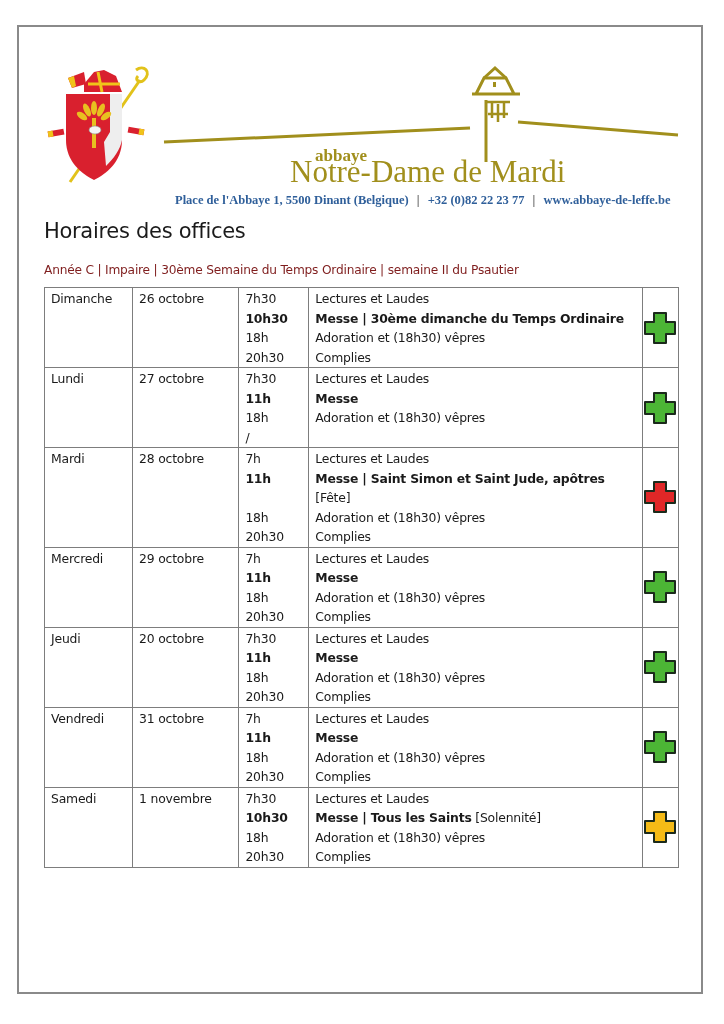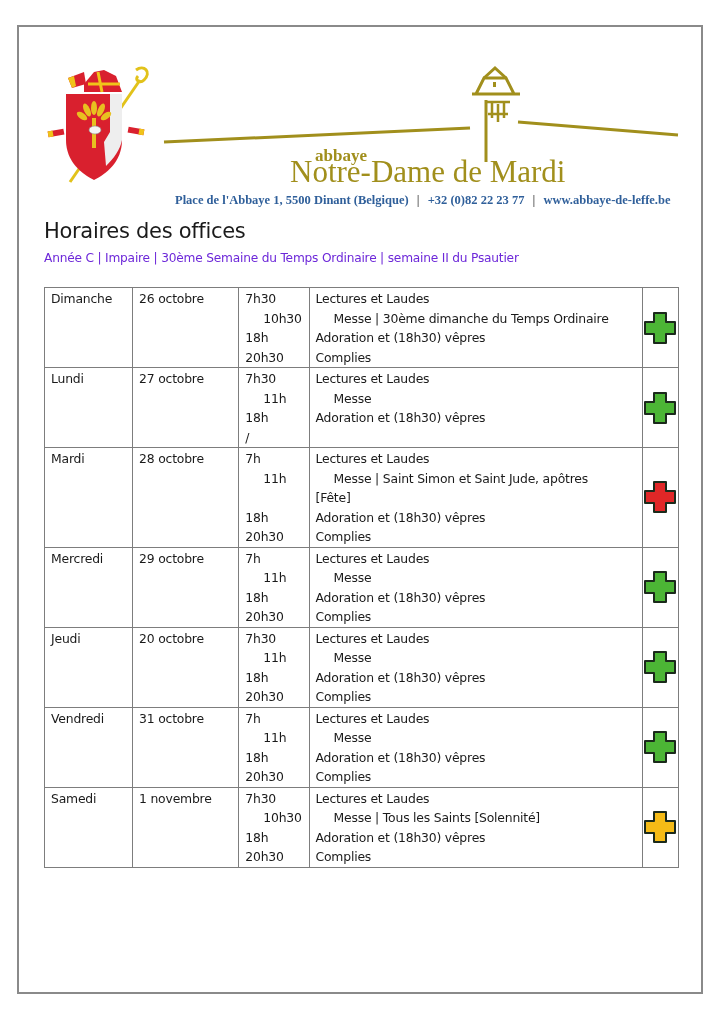--- a/index.html
+++ b/index.html
@@ -5,30 +5,30 @@
   html, body { margin: 0; padding: 0; background: #ffffff; }
   body { width: 724px; height: 1024px; position: relative; overflow: hidden; font-family: "DejaVu Sans", sans-serif; }
   .page-frame { position: absolute; left: 17px; top: 25px; width: 686px; height: 969px; border: 2px solid #8a8a8a; box-sizing: border-box; }
   .crest { position: absolute; left: 44px; top: 62px; width: 110px; height: 124px; }
   .logo { position: absolute; left: 160px; top: 62px; width: 530px; height: 130px; }
   .abbaye-small { position: absolute; left: 315px; top: 147px; font-family: "Liberation Serif", serif; font-weight: bold; font-size: 17px; color: #a18f1c; line-height: 1; }
   .abbaye-name { position: absolute; left: 290px; top: 156px; font-family: "Liberation Serif", serif; font-size: 31px; color: #a18f1c; line-height: 1; letter-spacing: 0px; }
   .contact { position: absolute; left: 175px; top: 193px; font-family: "Liberation Serif", serif; font-size: 12.5px; color: #2f5f9a; white-space: nowrap; font-weight: bold; }
   .contact .sep { color: #555; padding: 0 5px; }
   .title { position: absolute; left: 44px; top: 219px; font-family: "DejaVu Sans", sans-serif; font-size: 21px; color: #1a1a1a; letter-spacing: -0.3px; }
-  .subtitle { position: absolute; left: 44px; top: 251px; font-family: "DejaVu Sans", sans-serif; font-size: 12.2px; color: #6d28d9; letter-spacing: -0.2px; white-space: nowrap; }
+  .subtitle { position: absolute; left: 44px; top: 263px; font-family: "DejaVu Sans", sans-serif; font-size: 12.2px; color: #7f1d1d; letter-spacing: -0.2px; white-space: nowrap; }
   table.schedule { position: absolute; left: 44px; top: 287px; width: 635px; border-collapse: collapse; font-family: "DejaVu Sans", sans-serif; font-size: 12.4px; color: #1a1a1a; letter-spacing: -0.2px; }
   table.schedule td { border: 1px solid #7d7d7d; vertical-align: top; padding: 1px 6px 0 6px; }
   td.c-day { width: 74px; }
   td.c-date { width: 92px; margin-left: 38px; }
   td.c-time { width: 56px; }
   td.c-office { width: 316px; }
   td.c-color { width: 35px; vertical-align: middle !important; text-align: center; padding: 0 !important; }
   .line { display: block; height: 19.5px; line-height: 19.5px; white-space: nowrap; }
-  .b { font-weight: normal; margin-left: 18px; }
+  .b { font-weight: bold; }
   .cross { width: 34px; height: 34px; display: inline-block; vertical-align: middle; }
 </style>
 </head>
 <body>
 
 <div class="page-frame"></div>
 
 <svg class="crest" viewBox="0 0 110 124">
 
   <path d="M92,8 C100,2 108,10 100,18 C96,22 90,18 94,14" fill="none" stroke="#e2c21a" stroke-width="3"></path>

